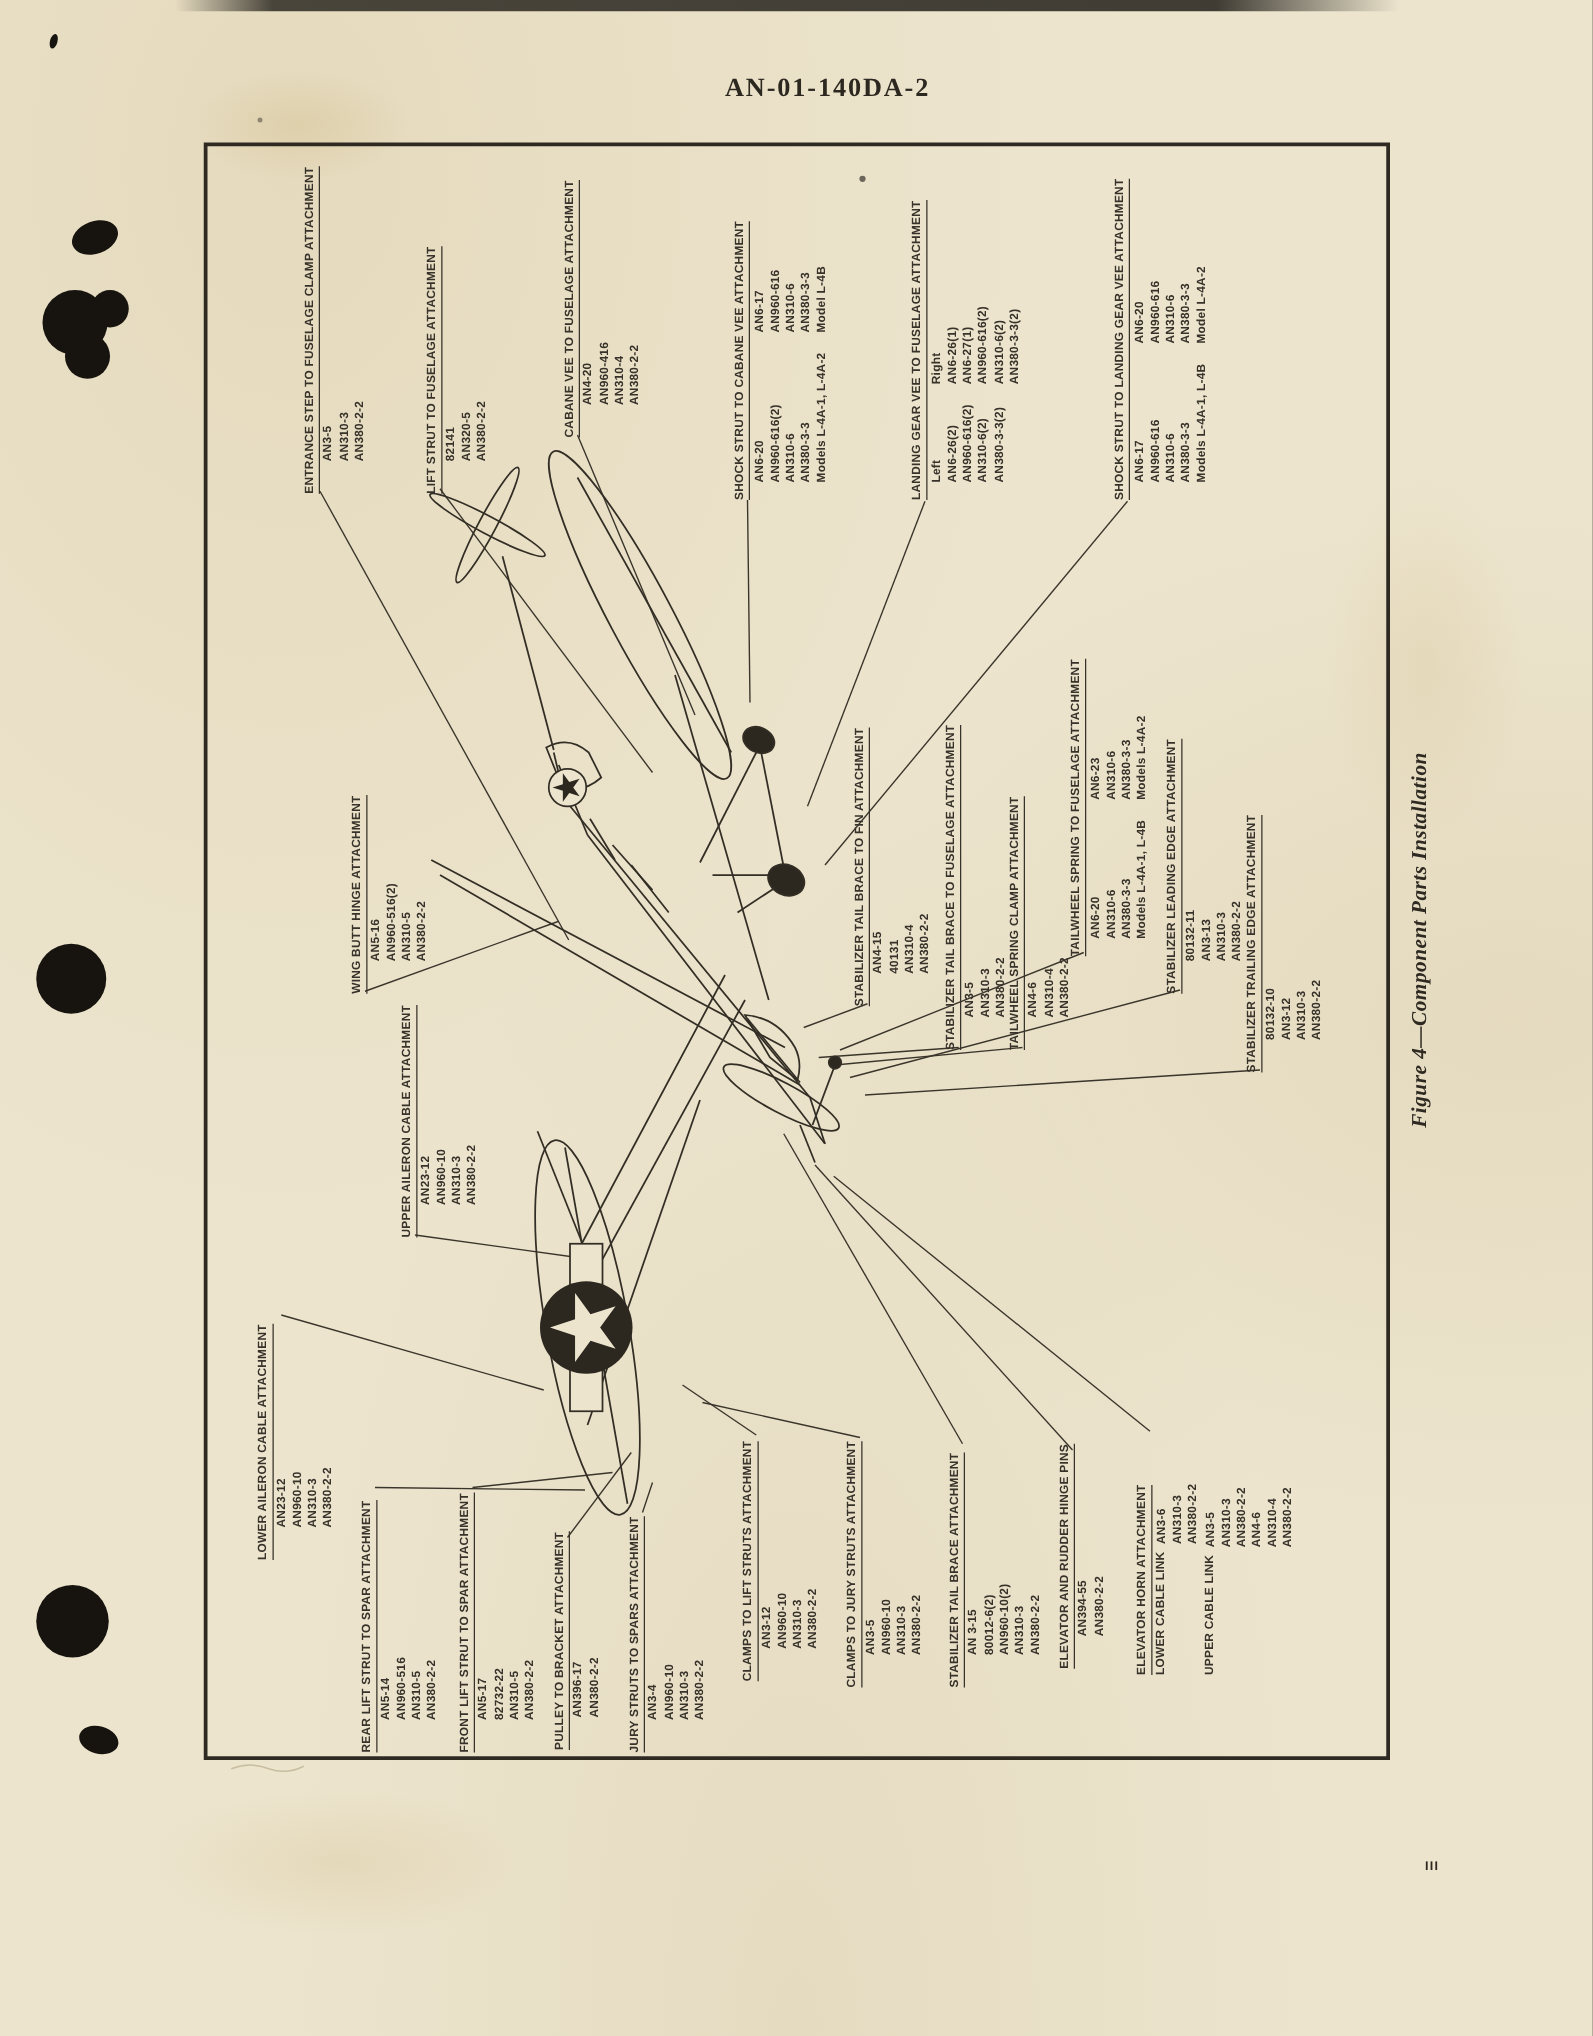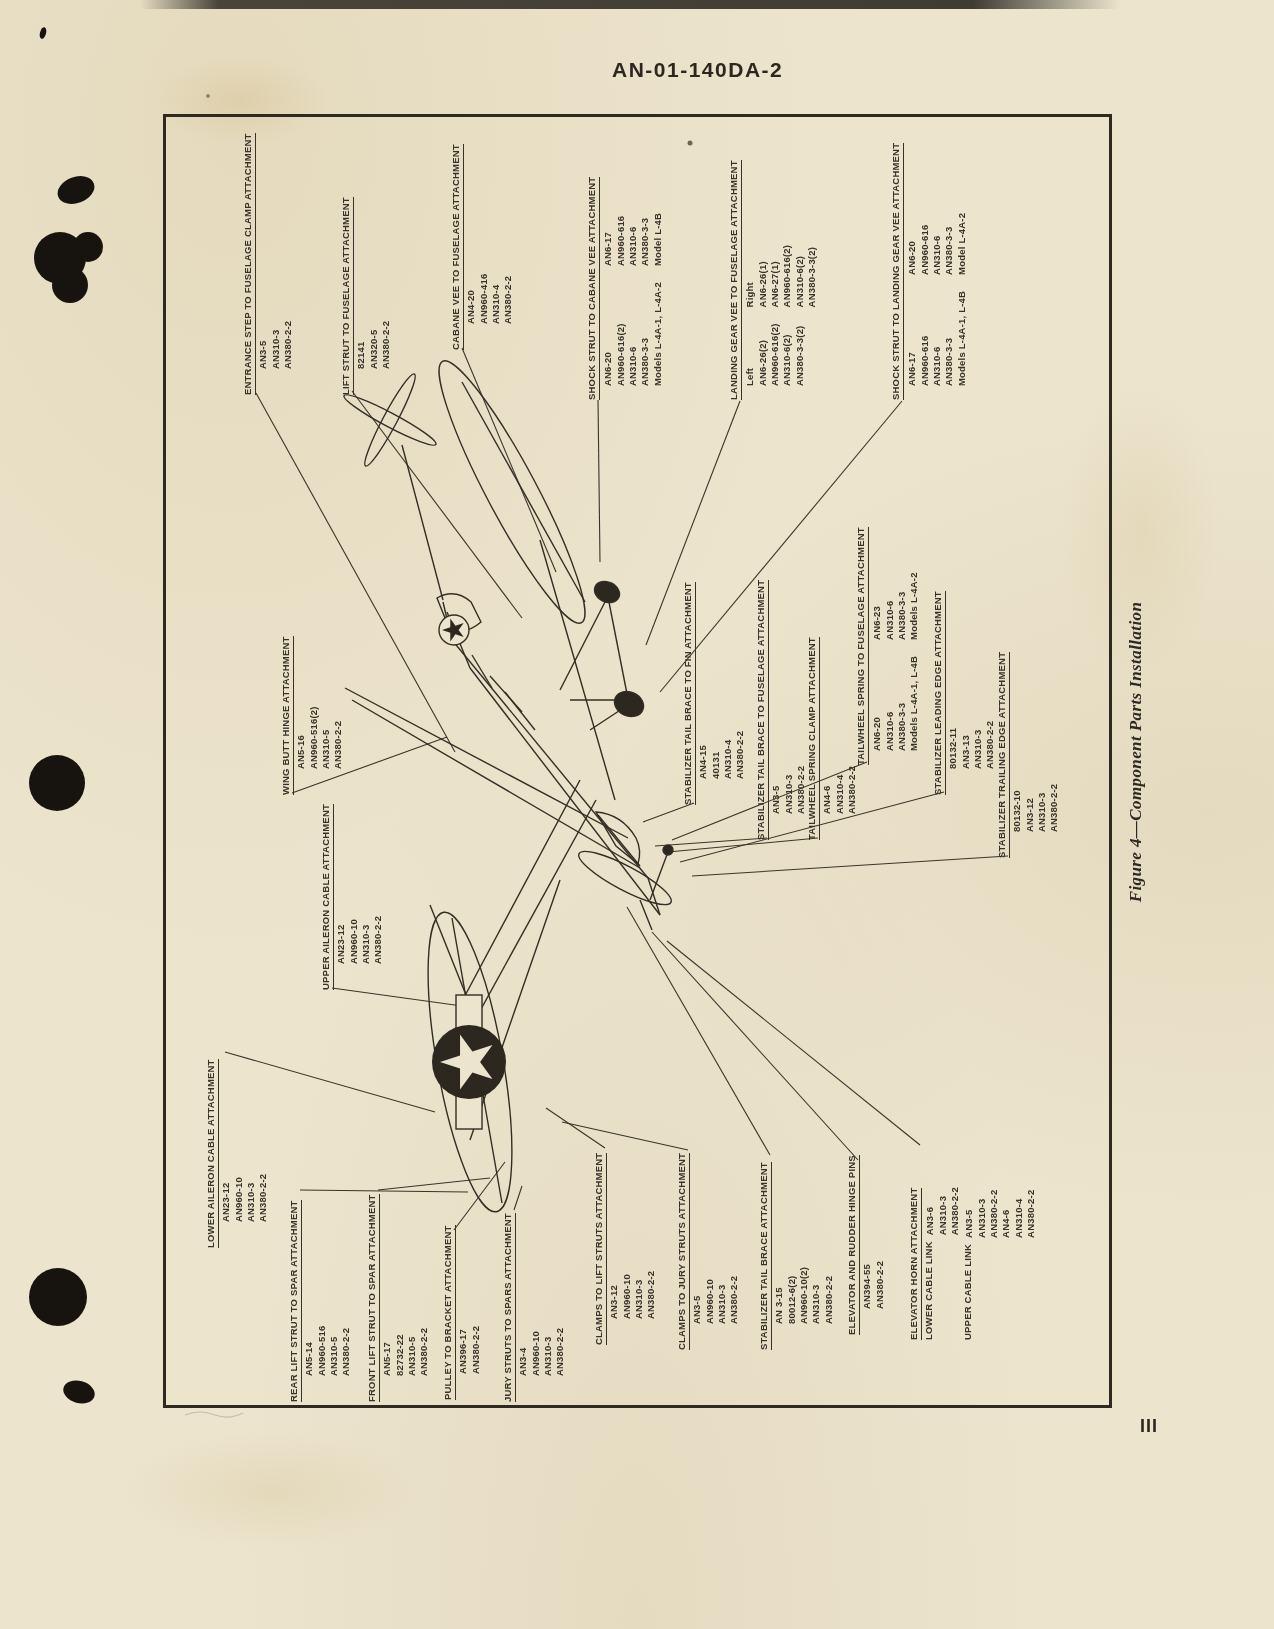--- a/index.html
+++ b/index.html
@@ -10,36 +10,36 @@
       radial-gradient(ellipse at 18% 8%, rgba(201,178,126,.20), rgba(0,0,0,0) 40%),
       radial-gradient(ellipse at 95% 50%, rgba(190,168,118,.16), rgba(0,0,0,0) 35%),
       radial-gradient(ellipse at 50% 100%, rgba(185,165,120,.14), rgba(0,0,0,0) 45%),
       #ece4cd;
     font-family:"Liberation Sans", sans-serif; color:#332f26;
   }
   .edge-top{position:absolute;left:140px;top:0;width:980px;height:9px;
     background:linear-gradient(90deg,rgba(20,18,14,.0),rgba(20,18,14,.75) 8%,rgba(20,18,14,.8) 85%,rgba(20,18,14,0));
     border-radius:0 0 4px 4px;}
   .header{
-    position:absolute; left:612px; top:58px;
-    font-size:21px; font-weight:bold; letter-spacing:1.5px; color:#2c2820;
+    position:absolute; left:580px; top:58px;
+    font-size:21px; font-weight:bold; letter-spacing:1.5px; color:#2c2820;font-family:Liberation Serif, serif;
   }
   .fig-border{
     position:absolute; left:163px; top:114px; width:949px; height:1294px;
     border:3px solid #2e2a22; box-sizing:border-box; background:transparent;
   }
   .caption{
     position:absolute; transform:rotate(-90deg); transform-origin:0 0;
     left:1126px; top:920px; width:336px; text-align:center;
     font-family:"Liberation Serif", serif; font-style:italic; font-weight:bold;
     font-size:17px; color:#2e2a22; letter-spacing:.4px;
   }
   .pagenum{
-    position:absolute; left:1140px; top:1416px;
-    font-size:18px; font-weight:bold; letter-spacing:1px; color:#2c2820;
+    position:absolute; left:1140px; top:1488px;
+    font-size:10px; font-weight:bold; letter-spacing:1px; color:#2c2820;
   }
   
   .vlabel{
     position:absolute; transform:rotate(-90deg); transform-origin:0 0;
     font-size:9.5px; line-height:1.3; font-weight:bold; color:#36publi312a;
     color:#37322a; letter-spacing:.2px; white-space:nowrap;
   }
   .vlabel .t{display:inline-block; border-bottom:1.6px solid #37322a; padding-bottom:1px;}
   .vlabel .p{white-space:pre-line; padding-left:26px; margin-top:1px; font-weight:bold;}
   .vlabel .cols{display:flex; gap:16px; padding-left:14px; margin-top:1px;}

